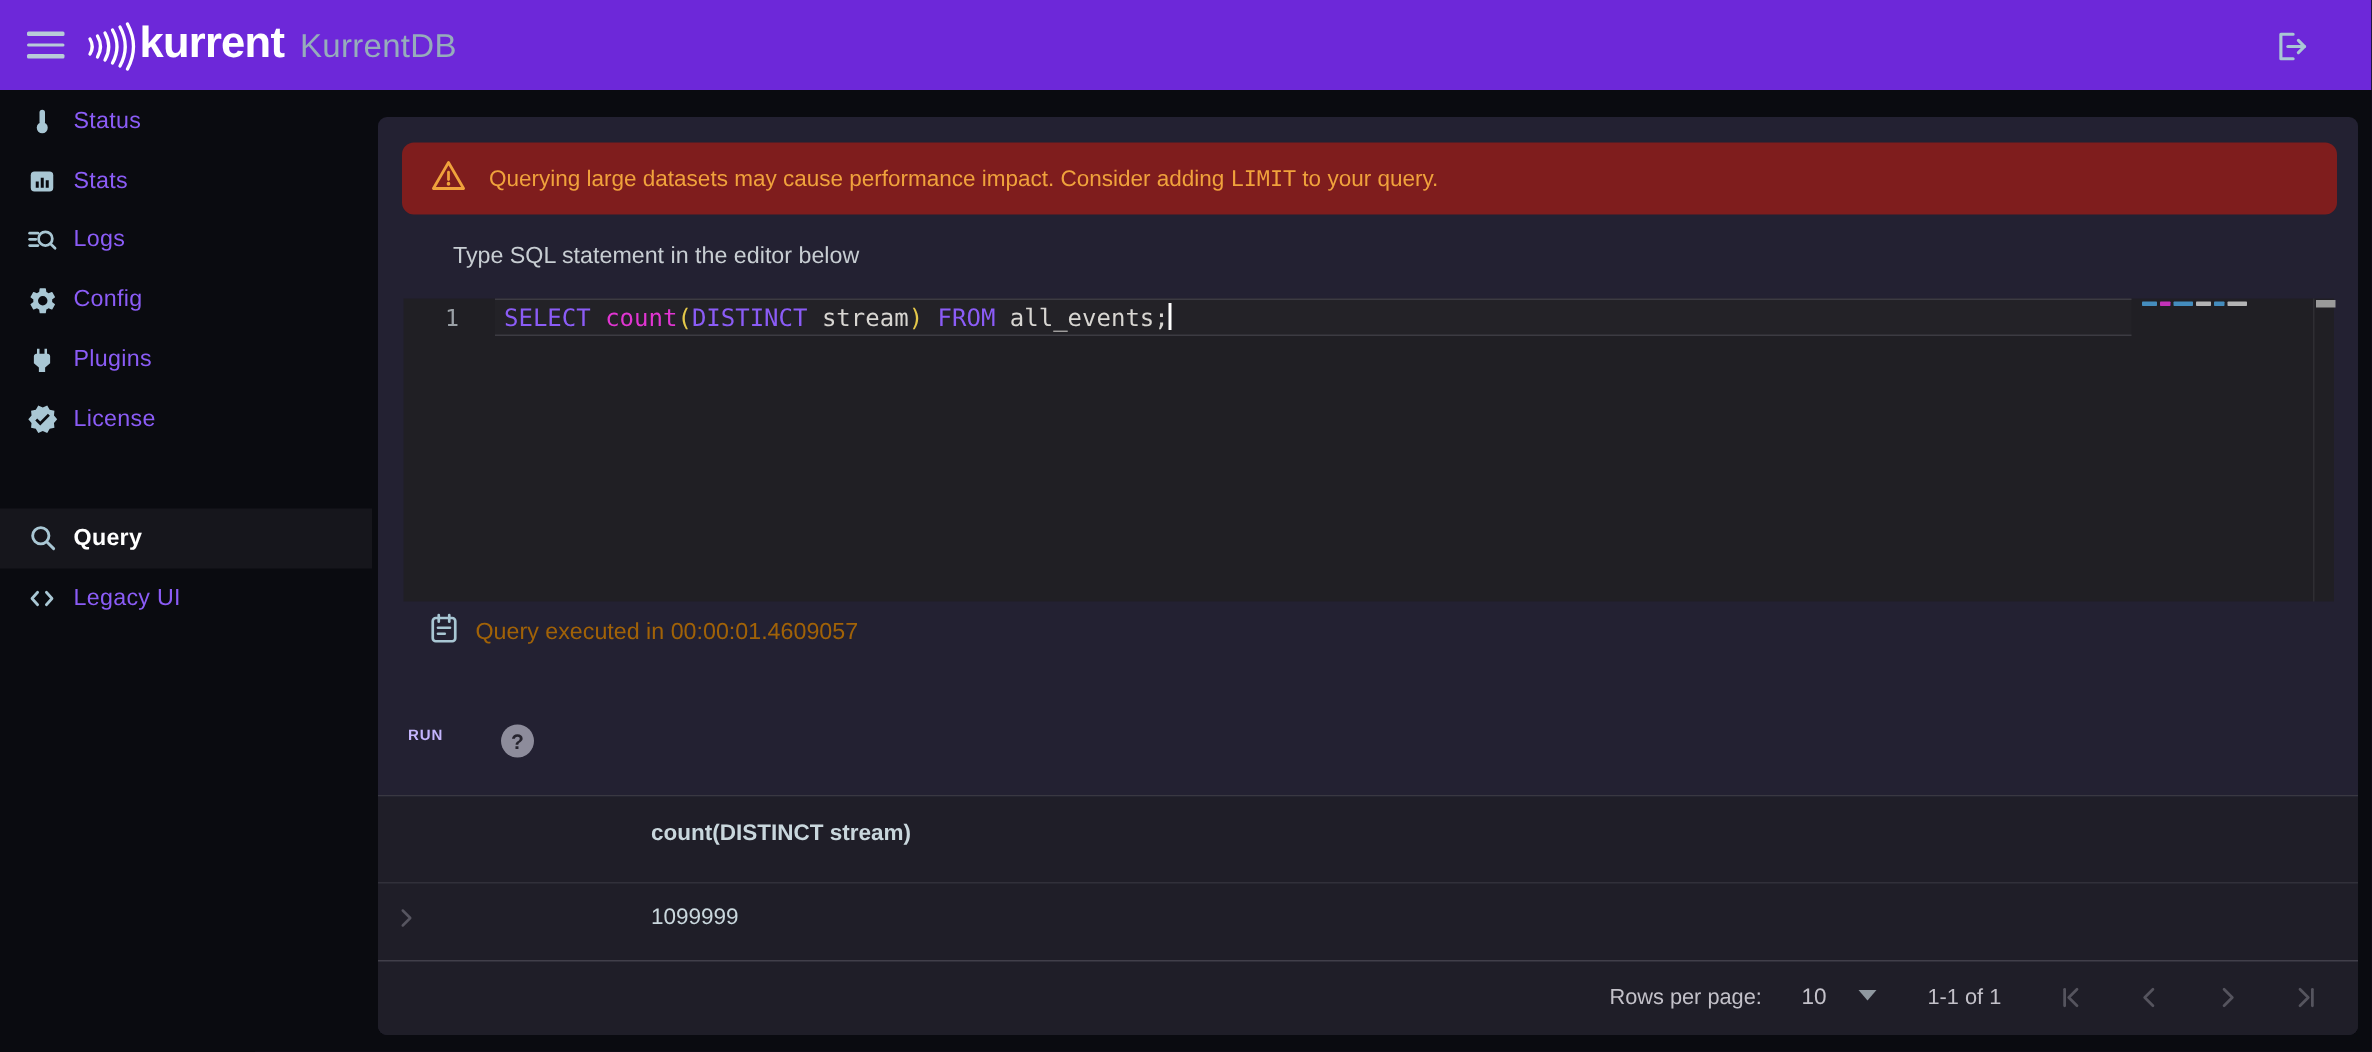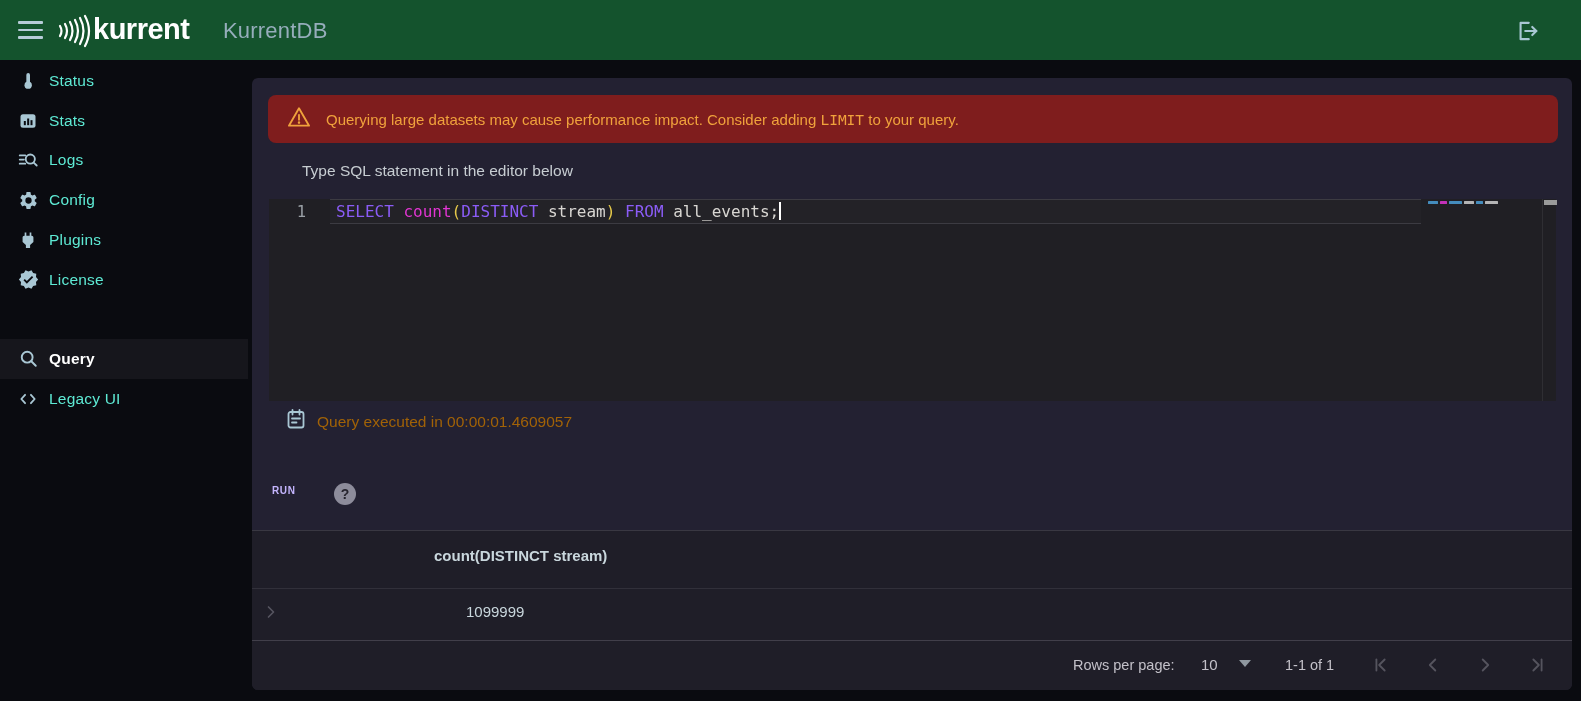--- a/index.html
+++ b/index.html
@@ -2,33 +2,33 @@
 <html><head>
 <meta charset="utf-8">
 <style>
   * { margin:0; padding:0; box-sizing:border-box; }
   html,body { width:1581px; height:701px; background:#0a0b10; overflow:hidden;
     font-family:"Liberation Sans", sans-serif; }
   .abs { position:absolute; }
   #stage { position:relative; width:1581px; height:701px; background:#0a0b10; }
 
   
-  #topbar { left:0; top:0; width:1581px; height:60px; background:#14532d; }
+  #topbar { left:0; top:0; width:1581px; height:60px; background:#6d28d9; }
   #hamburger { left:18px; top:21px; width:25px; height:18px; display:flex; flex-direction:column; justify-content:space-between; cursor:pointer; }
   #hamburger span { display:block; height:2.6px; background:#b7ccd8; border-radius:1px; }
   #logo-wave { left:56px; top:13px; }
   #brand-text { left:93px; top:13px; font-size:29px; font-weight:bold; color:#ffffff; letter-spacing:-0.5px; }
-  #app-title { left:223px; top:18px; font-size:22px; color:#96adbb; letter-spacing:0.2px; }
+  #app-title { left:200px; top:18px; font-size:22px; color:#96adbb; letter-spacing:0.2px; }
   #logout { left:1513px; top:17px; cursor:pointer; }
 
   
   #sidebar { left:0; top:60px; width:248px; height:641px; }
   .side-item { position:absolute; left:0; width:248px; height:40px; display:flex; align-items:center; cursor:pointer; }
   .side-item .icon { width:22px; height:22px; margin-left:17px; display:flex; align-items:center; justify-content:center; }
-  .side-item .lbl { margin-left:10px; font-size:15.5px; color:#5eead4; letter-spacing:0.2px; }
+  .side-item .lbl { margin-left:10px; font-size:15.5px; color:#8b5cf6; letter-spacing:0.2px; }
   .side-item.active { background:#16161c;align-items:center; }
   .side-item.active .lbl { color:#ffffff; font-weight:bold; }
 
   
   #panel { left:252px; top:78px; width:1320px; height:612px; background:#232132; border-radius:6px; }
   #banner { left:268px; top:95px; width:1290px; height:48px; background:#7f1d1d; border-radius:8px; display:flex; align-items:center; }
   #banner-icon { margin-left:18px; }
   #banner-text { margin-left:14px; font-size:15px; color:#f0a23c; }
   #banner-text code { font-family:"DejaVu Sans Mono", monospace; font-size:14.5px; }
   #sql-label { left:266px; top:162px; font-size:15.5px; color:#c7cdd2;margin-left:36px; }
@@ -54,21 +54,21 @@
   #status-text { left:317px; top:413px; font-size:15.5px; color:#a16207; }
   #run-button { left:272px; top:485px; font-size:10px; font-weight:bold; color:#c4b5fd; letter-spacing:0.6px; cursor:pointer; }
   #help-button { left:334px; top:483px; width:22px; height:22px; border-radius:50%; background:#8d8c9b; color:#26242e; font-size:14px; font-weight:bold; display:flex; align-items:center; justify-content:center; cursor:pointer; }
 
   
   #tbl-top-divider { left:252px; top:530px; width:1320px; height:1px; background:#393842; }
   #results { left:252px; top:531px; width:1320px; height:159px; background:#1f1e28; border-radius:0 0 6px 6px; }
   #tbl-header { left:434px; top:547px; font-size:15px; font-weight:bold; color:#c9d7dd; }
   #tbl-header-divider { left:252px; top:588px; width:1320px; height:1px; background:#31303a; }
   #row-chevron { left:261px; top:602px; cursor:pointer; }
-  #row-value { left:434px; top:603px; font-size:15px; color:#c9d7dd;margin-left:32px; }
+  #row-value { left:434px; top:603px; font-size:15px; color:#c9d7dd; }
   #tbl-row-divider { left:252px; top:640px; width:1320px; height:1px; background:#413f4a; }
 
   
   .pg-text { font-size:14.5px; color:#c3c1c9; }
   #pg-label { left:1073px; top:657px; }
   #pg-value { left:1201px; top:656px; font-size:15px; cursor:pointer; }
   #pg-caret { left:1239px; top:660px; width:0; height:0; border-left:6px solid transparent; border-right:6px solid transparent; border-top:7px solid #8f98a0; cursor:pointer; }
   #pg-range { left:1285px; top:657px; }
   .pg-icon { position:absolute; top:654px; width:22px; height:22px; cursor:pointer; }
   #pg-first { left:1370px; } #pg-prev { left:1422px; } #pg-next { left:1474px; } #pg-last { left:1526px; }

